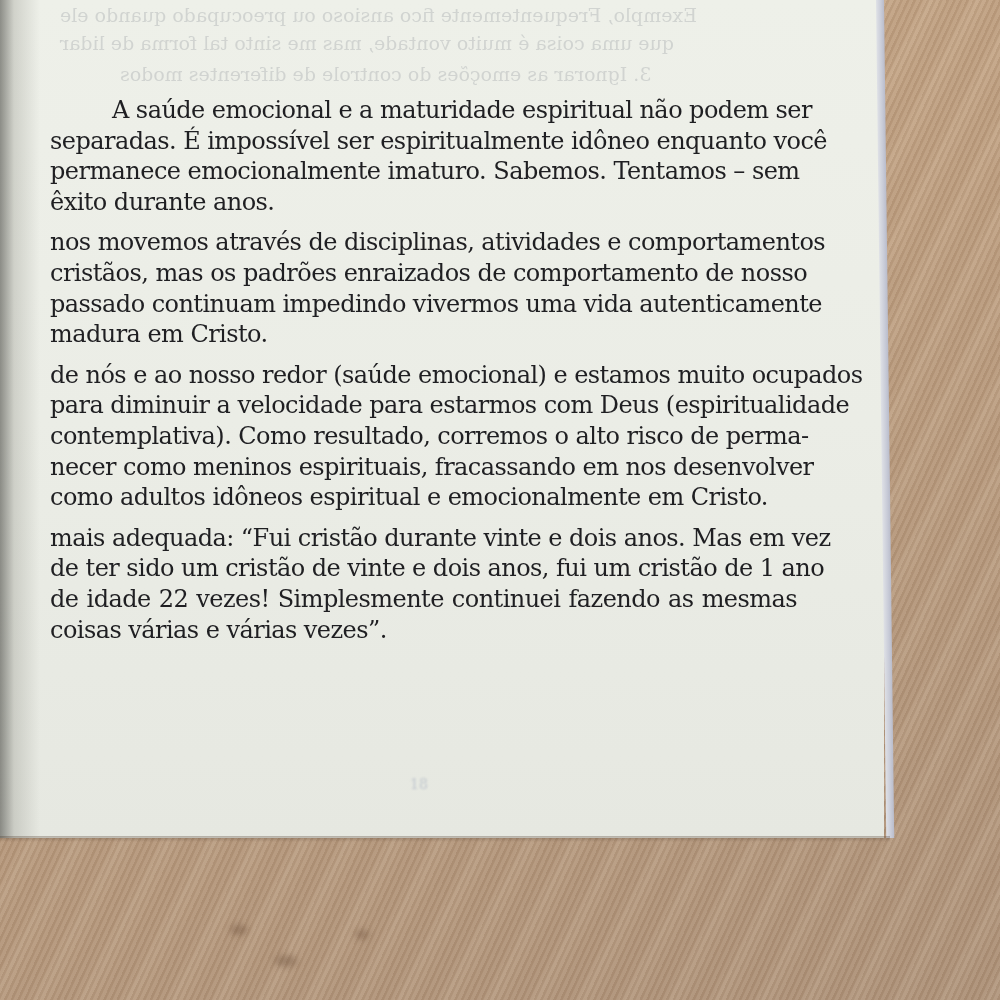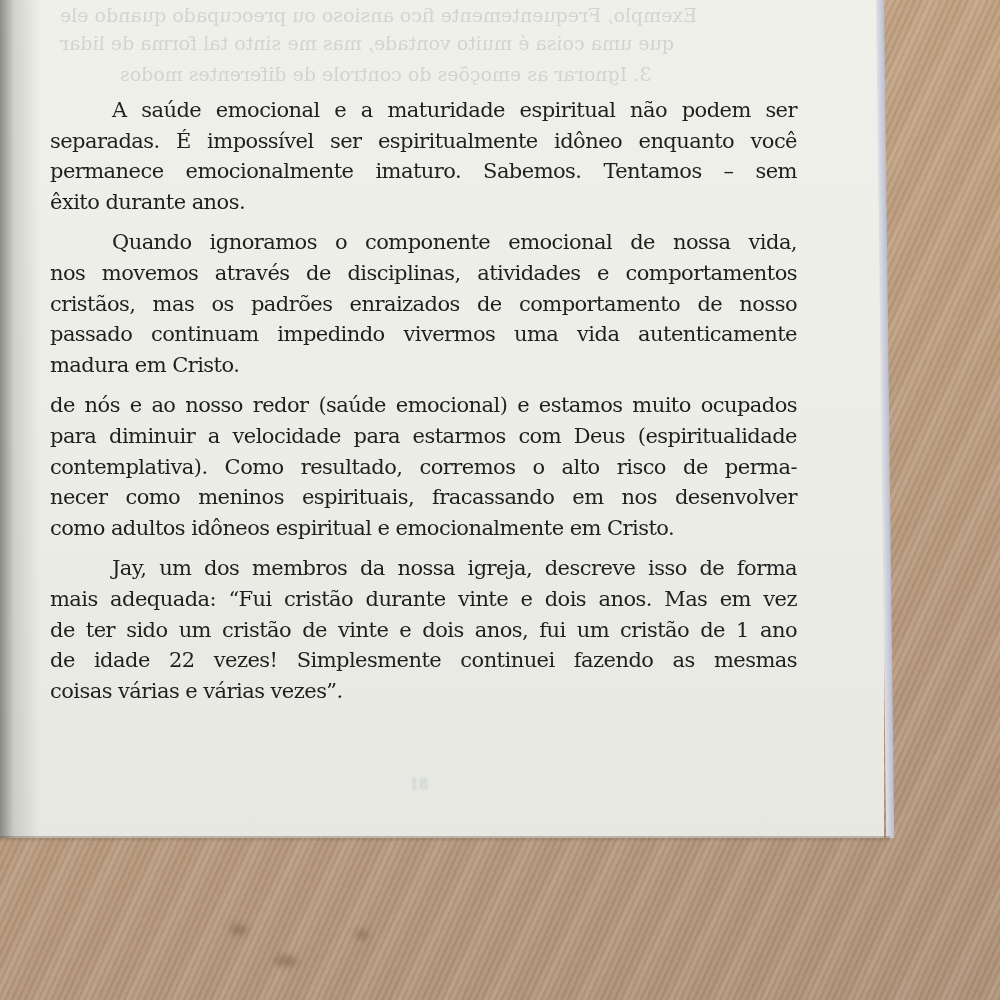--- a/index.html
+++ b/index.html
@@ -28,21 +28,21 @@
       position: absolute; left: 0; top: 836px; width: 890px; height: 6px;
       background: linear-gradient(180deg, rgba(80,60,45,0.35), rgba(80,60,45,0));
     }
     .ghost {
       position: absolute; left: 60px; color: rgba(60,70,90,0.16);
       font-family: "DejaVu Serif", serif; font-size: 19px; white-space: nowrap;
       filter: blur(0.6px); transform: scaleX(-1);
     }
     .text-block {
       position: absolute; left: 50px; top: 95px; width: 747px;
-      font-family: "DejaVu Serif", serif; font-size: 21px; line-height: 30.6px;
+      font-family: "DejaVu Serif", serif; font-size: 24px; line-height: 30.6px;
       color: #1f1f22; letter-spacing: -0.55px;
     }
     .para { margin: 0 0 10px 0; text-align: justify; text-indent: 62px; }
     .line { display: block; text-align: justify; text-align-last: justify; white-space: nowrap; }
     .line.last { text-align-last: left; }
     .page-number {
       position: absolute; left: 410px; top: 776px; font-family: "DejaVu Serif", serif;
       font-size: 14px; color: rgba(120,135,170,0.35); filter: blur(1px);
     }
   </style>
@@ -59,35 +59,33 @@
   <div class="ghost" style="top:63px;left:120px;">3. Ignorar as emoções do controle de diferentes modos</div>
 
   <div class="text-block">
     <p class="para">
       <span class="line">A saúde emocional e a maturidade espiritual não podem ser</span>
       <span class="line" style="margin-left:-62px">separadas. É impossível ser espiritualmente idôneo enquanto você</span>
       <span class="line" style="margin-left:-62px">permanece emocionalmente imaturo. Sabemos. Tentamos – sem</span>
       <span class="line last" style="margin-left:-62px">êxito durante anos.</span>
     </p>
     <p class="para">
-      <span class="line">Quando ignoramos o componente emocional de nossa vida,</span>
       <span class="line" style="margin-left:-62px">nos movemos através de disciplinas, atividades e comportamentos</span>
       <span class="line" style="margin-left:-62px">cristãos, mas os padrões enraizados de comportamento de nosso</span>
       <span class="line" style="margin-left:-62px">passado continuam impedindo vivermos uma vida autenticamente</span>
       <span class="line last" style="margin-left:-62px">madura em Cristo.</span>
     </p>
     <p class="para">
       <span class="line" style="margin-left:-62px">de nós e ao nosso redor (saúde emocional) e estamos muito ocupados</span>
       <span class="line" style="margin-left:-62px">para diminuir a velocidade para estarmos com Deus (espiritualidade</span>
       <span class="line" style="margin-left:-62px">contemplativa). Como resultado, corremos o alto risco de perma-</span>
       <span class="line" style="margin-left:-62px">necer como meninos espirituais, fracassando em nos desenvolver</span>
       <span class="line last" style="margin-left:-62px">como adultos idôneos espiritual e emocionalmente em Cristo.</span>
     </p>
     <p class="para">
-      <span class="line">Jay, um dos membros da nossa igreja, descreve isso de forma</span>
       <span class="line" style="margin-left:-62px">mais adequada: “Fui cristão durante vinte e dois anos. Mas em vez</span>
       <span class="line" style="margin-left:-62px">de ter sido um cristão de vinte e dois anos, fui um cristão de 1 ano</span>
       <span class="line" style="margin-left:-62px">de idade 22 vezes! Simplesmente continuei fazendo as mesmas</span>
       <span class="line last" style="margin-left:-62px">coisas várias e várias vezes”.</span>
     </p>
   </div>
 
   <div class="page-number">18</div>
 </div>
 <div class="page-edge"></div>

